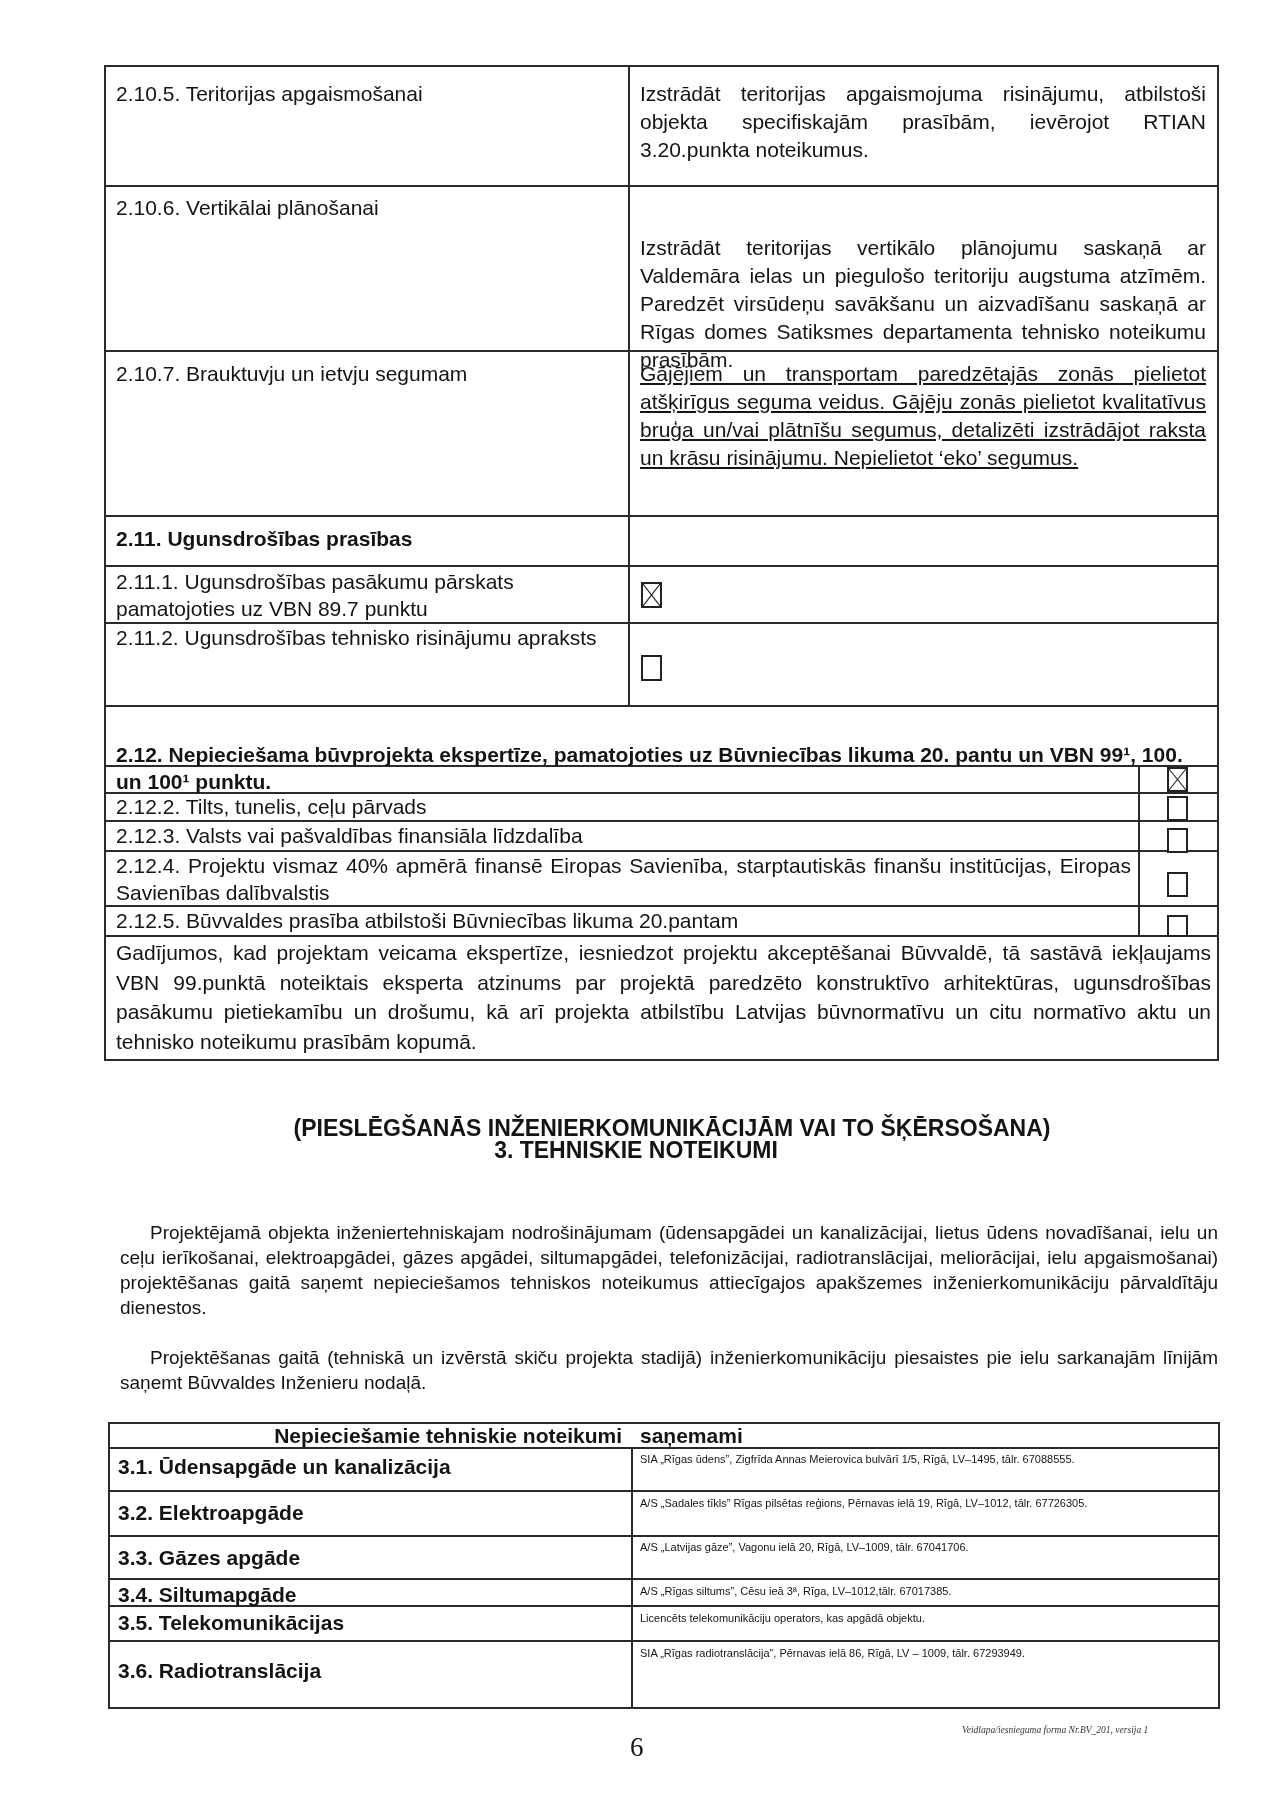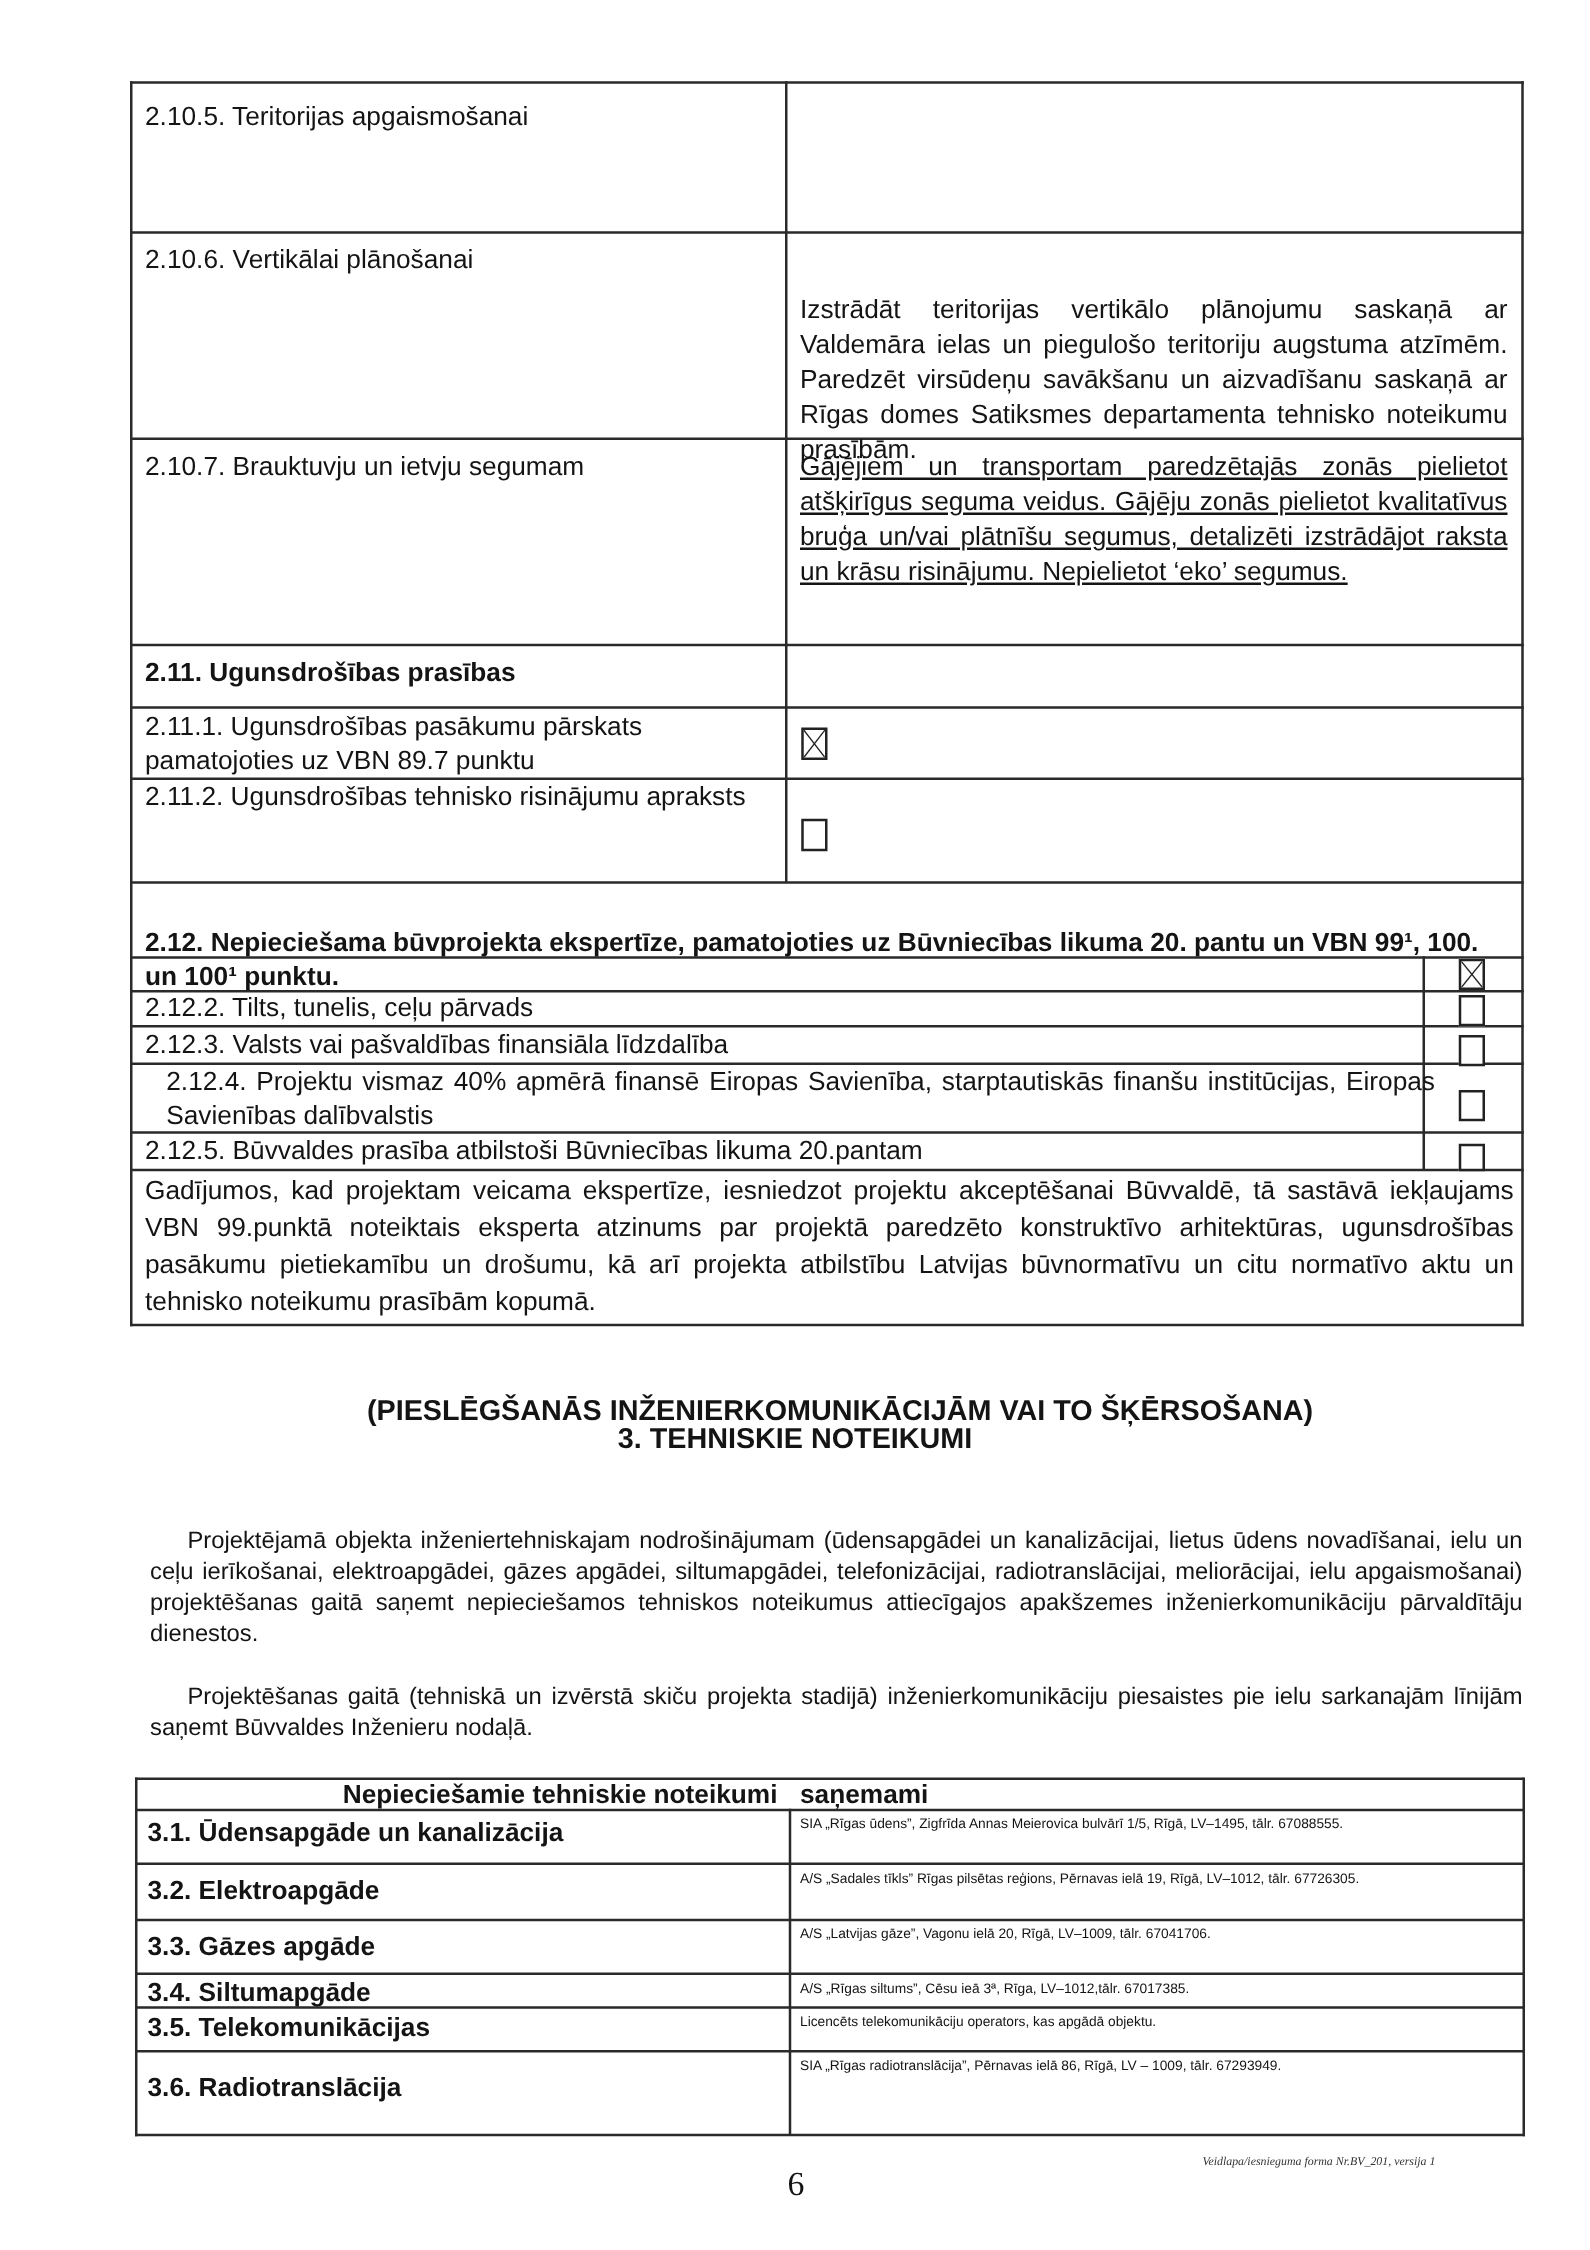--- a/index.html
+++ b/index.html
@@ -39,20 +39,21 @@
   <div class="line" style="left:104px;top:765px;width:1115px;height:1.5px;"></div>
   <div class="line" style="left:104px;top:792px;width:1115px;height:1.5px;"></div>
   <div class="line" style="left:104px;top:820px;width:1115px;height:1.5px;"></div>
   <div class="line" style="left:104px;top:850px;width:1115px;height:1.5px;"></div>
   <div class="line" style="left:104px;top:905px;width:1115px;height:1.5px;"></div>
   <div class="line" style="left:104px;top:935px;width:1115px;height:1.5px;"></div>
 
   <div class="line" style="left:1138px;top:765px;width:1.5px;height:171px;"></div>
 
   <div class="cell" style="left:116px;top:80px;width:500px;">2.10.5. Teritorijas apgaismošanai</div>
+  <div class="cell just" style="left:640px;top:80px;width:566px;">Izstrādāt teritorijas apgaismojuma risinājumu, atbilstoši objekta specifiskajām prasībām, ievērojot RTIAN 3.20.punkta noteikumus.</div>
 
   <div class="cell" style="left:116px;top:194px;width:500px;">2.10.6. Vertikālai plānošanai</div>
   <div class="cell just" style="left:640px;top:194px;width:566px;margin-top:40px;">Izstrādāt teritorijas vertikālo plānojumu saskaņā ar Valdemāra ielas un piegulošo teritoriju augstuma atzīmēm. Paredzēt virsūdeņu savākšanu un aizvadīšanu saskaņā ar Rīgas domes Satiksmes departamenta tehnisko noteikumu prasībām.</div>
 
   <div class="cell" style="left:116px;top:360px;width:500px;">2.10.7. Brauktuvju un ietvju segumam</div>
   <div class="cell just" style="left:640px;top:360px;width:566px;text-decoration:underline;">Gājējiem un transportam paredzētajās zonās pielietot atšķirīgus seguma veidus. Gājēju zonās pielietot kvalitatīvus bruģa un/vai plātnīšu segumus, detalizēti izstrādājot raksta un krāsu risinājumu. Nepielietot ‘eko’ segumus.</div>
 
   <div class="cell b" style="left:116px;top:525px;width:500px;">2.11. Ugunsdrošības prasības</div>
   <div class="cell" style="left:116px;top:568px;width:500px;line-height:27px;">2.11.1. Ugunsdrošības pasākumu pārskats pamatojoties uz VBN 89.7 punktu</div>
   <div class="cb" style="left:641px;top:582px;">
@@ -72,21 +73,21 @@
         <line x1="21" y1="0" x2="0" y2="25" stroke="#222" stroke-width="1.3"></line>
       </svg>
   </div>
 
   <div class="cell" style="left:116px;top:793px;width:1015px;">2.12.2. Tilts, tunelis, ceļu pārvads</div>
   <div class="cb" style="left:1167px;top:796px;height:25px;"></div>
 
   <div class="cell" style="left:116px;top:822px;width:1015px;">2.12.3. Valsts vai pašvaldības finansiāla līdzdalība</div>
   <div class="cb" style="left:1167px;top:828px;height:25px;"></div>
 
-  <div class="cell just" style="left:133px;top:852px;width:1015px;line-height:27px;">2.12.4. Projektu vismaz 40% apmērā finansē Eiropas Savienība, starptautiskās finanšu institūcijas, Eiropas Savienības dalībvalstis</div>
+  <div class="cell just" style="left:116px;top:852px;width:1015px;line-height:27px;">2.12.4. Projektu vismaz 40% apmērā finansē Eiropas Savienība, starptautiskās finanšu institūcijas, Eiropas Savienības dalībvalstis</div>
   <div class="cb" style="left:1167px;top:872px;height:25px;"></div>
 
   <div class="cell" style="left:116px;top:907px;width:1015px;">2.12.5. Būvvaldes prasība atbilstoši Būvniecības likuma 20.pantam</div>
   <div class="cb" style="left:1167px;top:915px;height:22px;"></div>
 
   <div class="cell just" style="left:116px;top:938px;width:1095px;line-height:29.5px;">Gadījumos, kad projektam veicama ekspertīze, iesniedzot projektu akceptēšanai Būvvaldē, tā sastāvā iekļaujams VBN 99.punktā noteiktais eksperta atzinums par projektā paredzēto konstruktīvo arhitektūras, ugunsdrošības pasākumu pietiekamību un drošumu, kā arī projekta atbilstību Latvijas būvnormatīvu un citu normatīvo aktu un tehnisko noteikumu prasībām kopumā.</div>
 </div>
 
 <div class="h3" style="top:1135px;">3. TEHNISKIE NOTEIKUMI</div>
 <div class="h3" style="top:1113px;padding-left:36px;">(PIESLĒGŠANĀS INŽENIERKOMUNIKĀCIJĀM VAI TO ŠĶĒRSOŠANA)</div>

